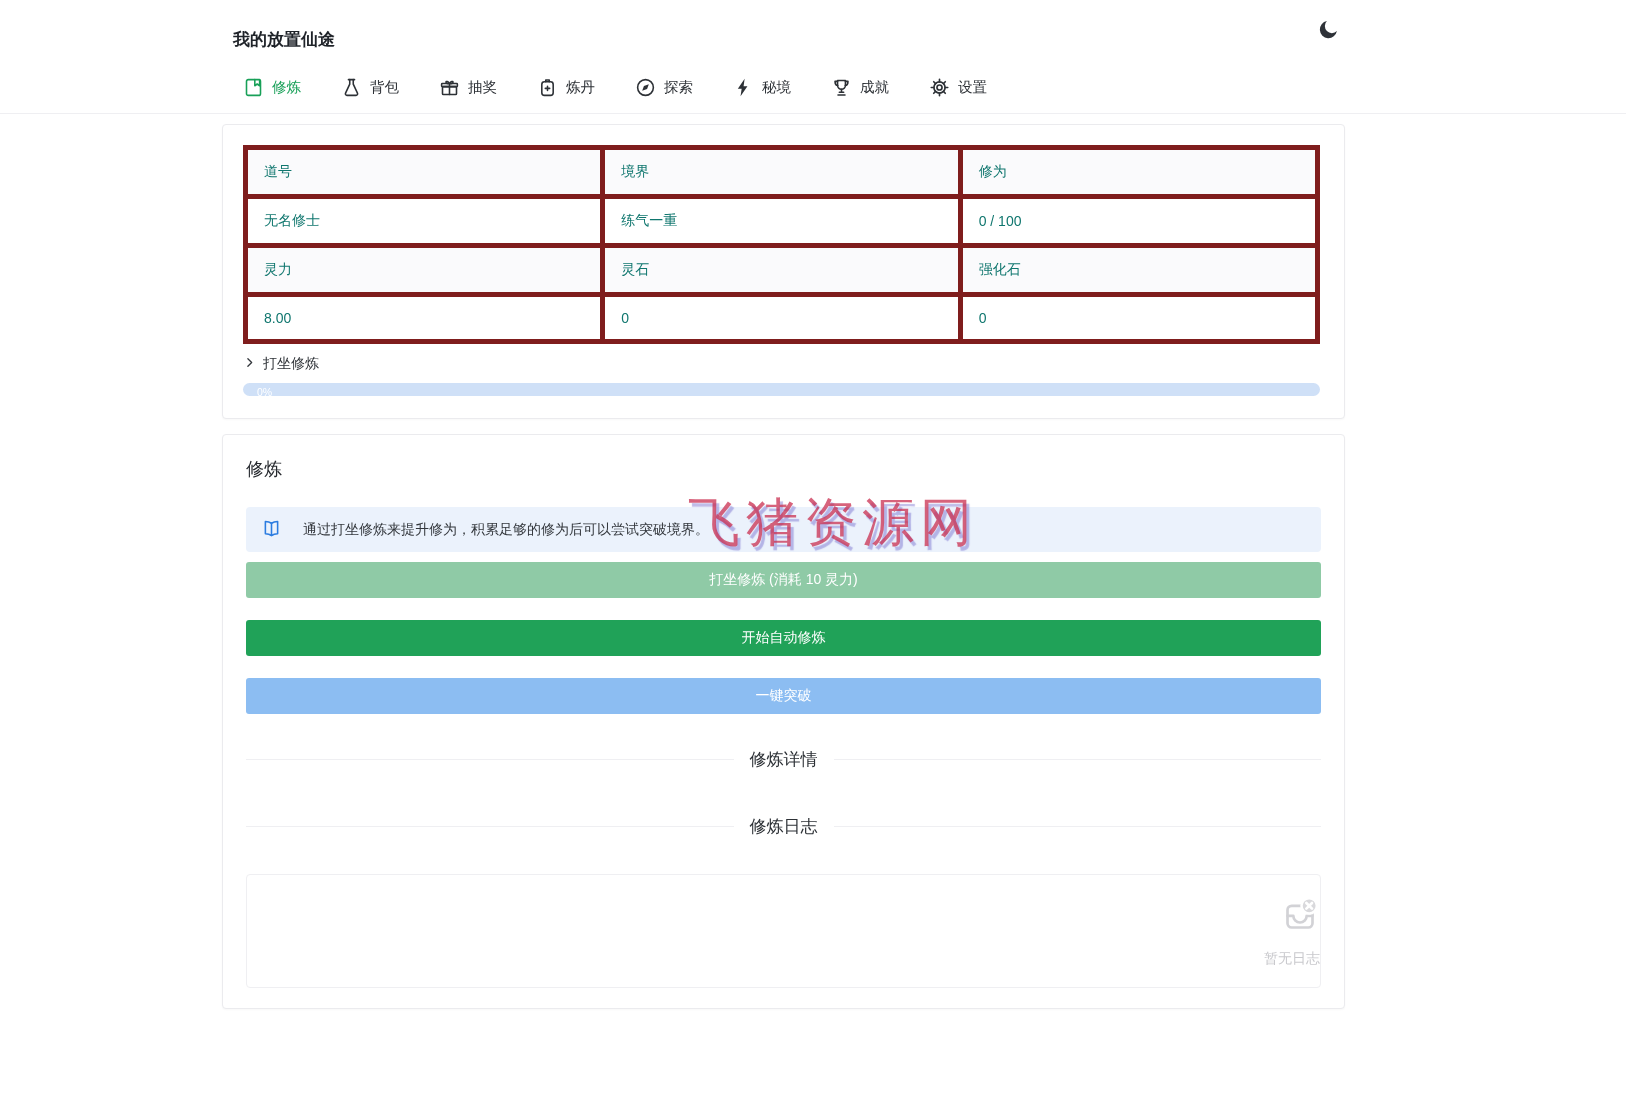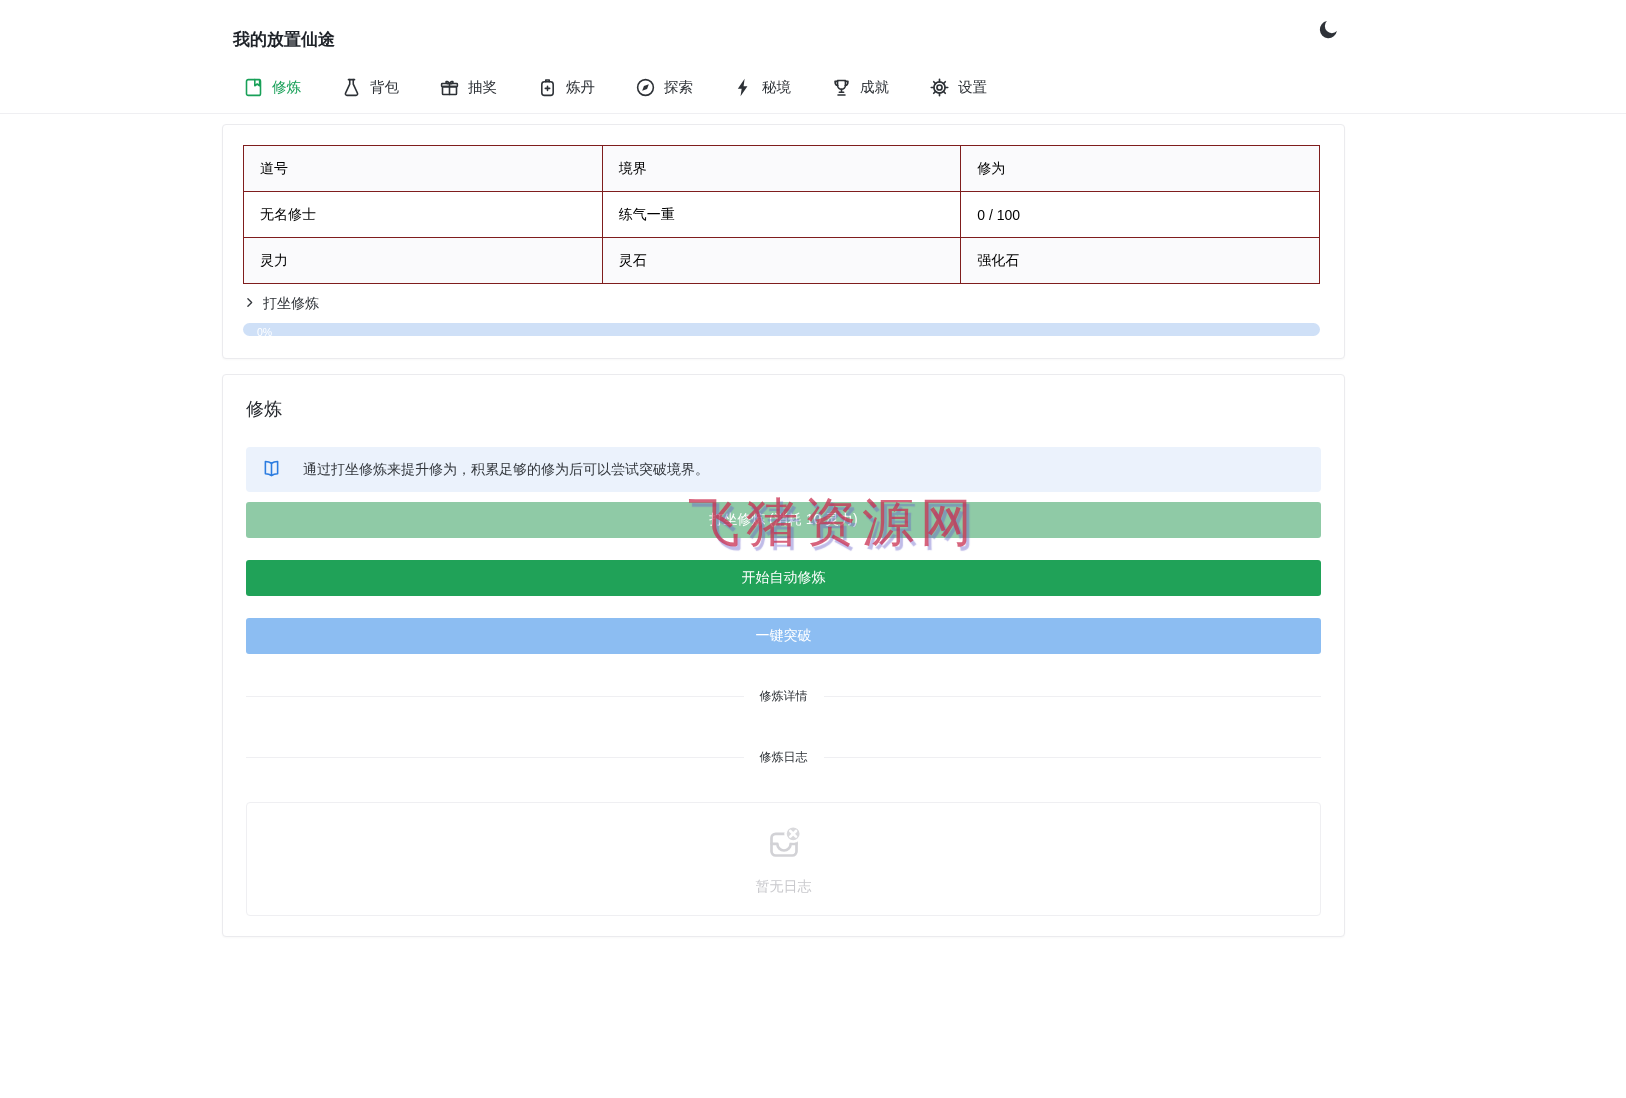--- a/index.html
+++ b/index.html
@@ -24,46 +24,46 @@
   .tab.active { color:#18a058; }
   .tab .icon { display:flex; }
   .tab svg { width:21px; height:21px; }
 
   
   .main { width:1123px; margin:10px 0 0 222px; }
   .card { background:#fff; border:1px solid #ebebee; border-radius:4px; box-shadow:0 1px 2px rgba(0,0,0,0.03); }
   .status-card { padding:20px 24px 22px 20px; }
 
   table.grid { width:100%; border-collapse:collapse; font-size:14px; table-layout:fixed; }
-  table.grid td { border:1px solid #7f1d1d; padding:13px 16px; height:46px; color:#000000; }
+  table.grid td { border:5px solid #7f1d1d; padding:13px 16px; height:46px; color:#0f766e; }
   tr.hrow td { background:#fafafc; }
 
   .details-toggle { display:flex; align-items:center; gap:7px; margin-top:11px; font-size:14px; color:#2d3136; cursor:pointer; width:110px; }
   .details-toggle svg { width:13px; height:13px; }
 
   .progress-bar { margin-top:10px; height:13px; border-radius:7px; background:#cfe0f7; overflow:hidden; }
   .progress-label { font-size:10.5px; color:#ffffff; line-height:13px; margin-left:14px; }
 
   
   .cultivation-card { margin-top:15px; padding:20px 23px; }
   .card-title { font-size:18px; font-weight:500; margin:2px 0 26px; color:#26292e; }
 
   .info-alert { height:45px; background:#ebf2fc; border-radius:4px; display:flex; align-items:center; padding:0 15px; gap:21px; font-size:14px; color:#33373c; margin-bottom:10px; }
   .info-alert svg { width:21px; height:21px; flex:0 0 auto; }
 
   .btn { width:100%; height:36px; border:none; border-radius:3px; color:#fff; font-size:14px; display:block; margin-bottom:22px; cursor:pointer; font-family:inherit; }
   .btn-sit   { background:#8fcaa6; }
   .btn-auto  { background:#20a258; }
   .btn-break { background:#8cbdf2; margin-bottom:4px; }
 
-  .divider { display:flex; align-items:center; gap:16px; font-size:12px; color:#2d3136; margin:34px 0 38px; }
+  .divider { display:flex; align-items:center; gap:16px; font-size:17px; color:#2d3136; margin:34px 0 38px; }
   .divider::before, .divider::after { content:""; flex:1; height:1px; background:#efeff2; }
   .divider.log { margin:44px 0 36px; }
 
-  .empty-box { border:1px solid #efeff2; border-radius:4px; height:114px; display:flex; flex-direction:column; align-items:center; justify-content:center; }
+  .empty-box { border:1px solid #efeff2; border-radius:4px; height:114px; display:flex; flex-direction:column; align-items:flex-end; justify-content:center; }
   .empty-box svg { width:40px; height:40px; }
   .empty-text { margin-top:12px; font-size:14px; color:#c9c9cd; }
 
   
   .watermark {
     position:absolute; left:688px; top:488px; z-index:40; pointer-events:none; white-space:nowrap;
     font-family:"DejaVu Serif","Liberation Serif",serif; font-size:52px; font-weight:400; letter-spacing:6px;
     color:rgba(201,47,80,0.75);
     text-shadow:3px 4px 1px rgba(103,92,199,0.42);
   }
@@ -179,20 +179,25 @@
         <tr>
           <td>无名修士</td>
           <td>练气一重</td>
           <td>0 / 100</td>
         </tr>
         <tr class="hrow">
           <td>灵力</td>
           <td>灵石</td>
           <td>强化石</td>
         </tr>
+        <tr>
+          <td>8.00</td>
+          <td>0</td>
+          <td>0</td>
+        </tr>
       </tbody>
     </table>
 
     <div class="details-toggle">
       <span>
         <svg viewBox="0 0 24 24" fill="none" stroke="#33373c" stroke-width="2.4" stroke-linecap="round" stroke-linejoin="round">
             <path d="M9 5l7 7-7 7"></path>
           </svg>
       </span>
       <span>打坐修炼</span>

